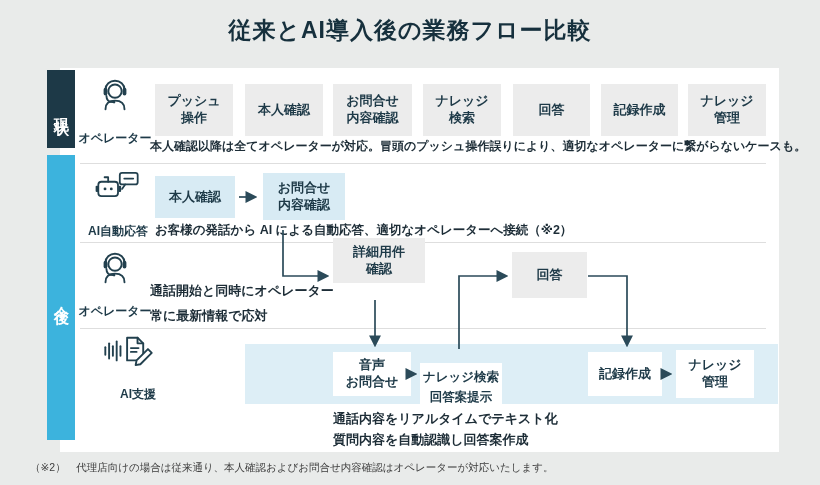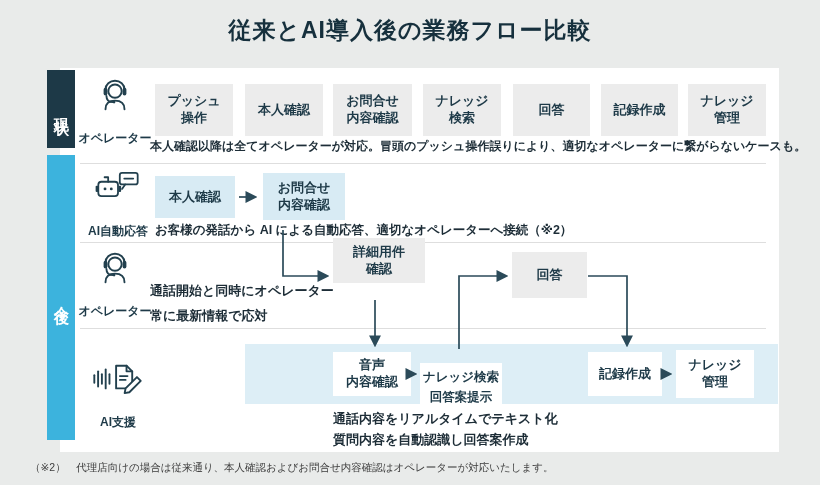--- a/index.html
+++ b/index.html
@@ -140,42 +140,42 @@
     <span class="alabel">オペレーター</span>
   </div>
 
   <div class="note" style="left:150px;top:278px;font-size:13px;line-height:25px;">通話開始と同時にオペレーター
 常に最新情報で応対</div>
 
   <div class="box gray" style="left:333px;top:238px;width:92px;height:45px;">詳細用件
 確認</div>
   <div class="box gray" style="left:512px;top:252px;width:75px;height:46px;">回答</div>
 
-  <div class="actor" style="left:80px;top:360px;width:76px;">
+  <div class="actor" style="left:80px;top:332px;width:76px;align-items:flex-end;">
     <span>
       <svg class="icon-svg" width="54" height="36" viewBox="0 0 56 38" fill="none" stroke="#22404e" stroke-width="2" stroke-linecap="round" stroke-linejoin="round">
         <path d="M3,16 v8"></path>
         <path d="M7,12 v16"></path>
         <path d="M11,15 v10"></path>
         <path d="M15,10 v20"></path>
         <path d="M19,15 v10"></path>
         <path d="M26,6 h11 l6,6 v18 h-17 z"></path>
         <path d="M37,6 v6 h6"></path>
         <path d="M30,17 h8"></path>
         <path d="M30,21 h6"></path>
         <path d="M36,30 l12,-12 l4,4 l-12,12 l-5,1 z" fill="#ffffff"></path>
       </svg>
     </span>
     <span class="alabel">AI支援</span>
   </div>
 
   <div class="panel"></div>
 
   <div class="box white" style="left:333px;top:352px;width:78px;height:44px;">音声
-内容確認</div>
+お問合せ</div>
   <div class="box white tall" style="left:420px;top:350px;width:82px;height:48px;font-size:12.5px;">ナレッジ検索
 回答案提示</div>
   <div class="box white" style="left:588px;top:352px;width:74px;height:44px;">記録作成</div>
   <div class="box white" style="left:676px;top:350px;width:78px;height:48px;">ナレッジ
 管理</div>
 
   <div class="note" style="left:333px;top:408px;font-size:13px;line-height:21px;">通話内容をリアルタイムでテキスト化
 質問内容を自動認識し回答案作成</div>
 
   <svg class="connectors" width="820" height="485" viewBox="0 0 820 485">

